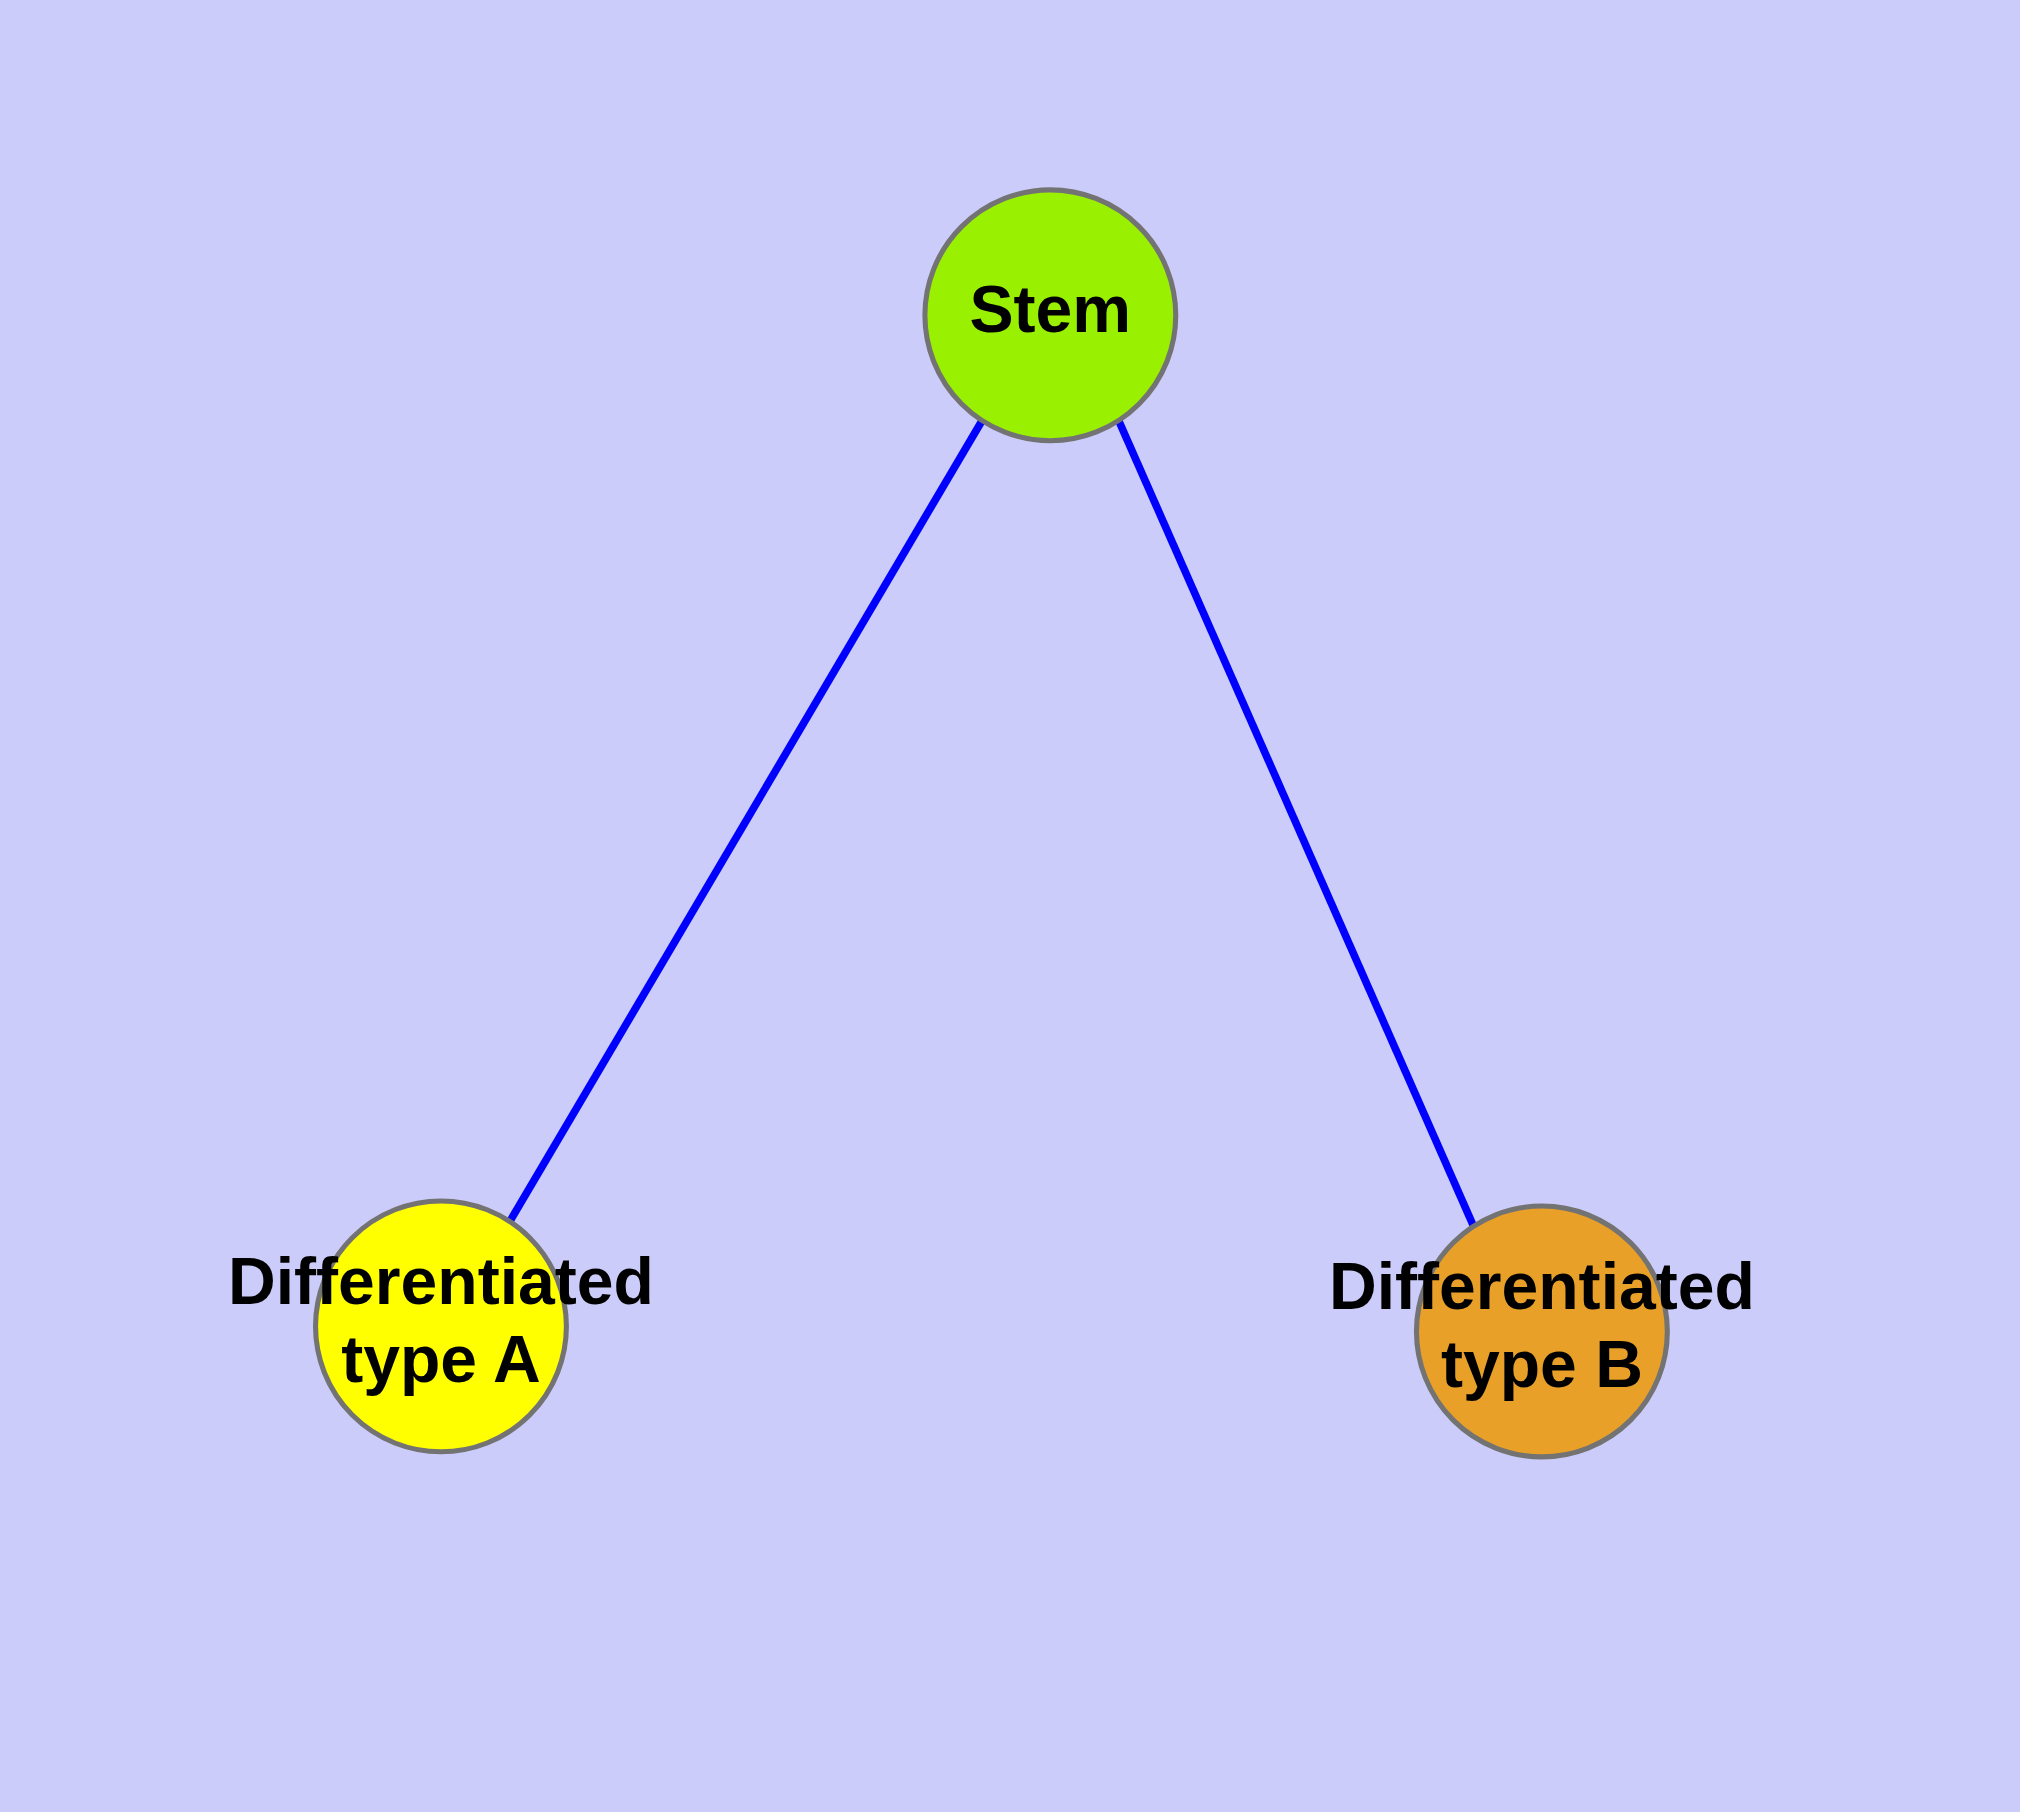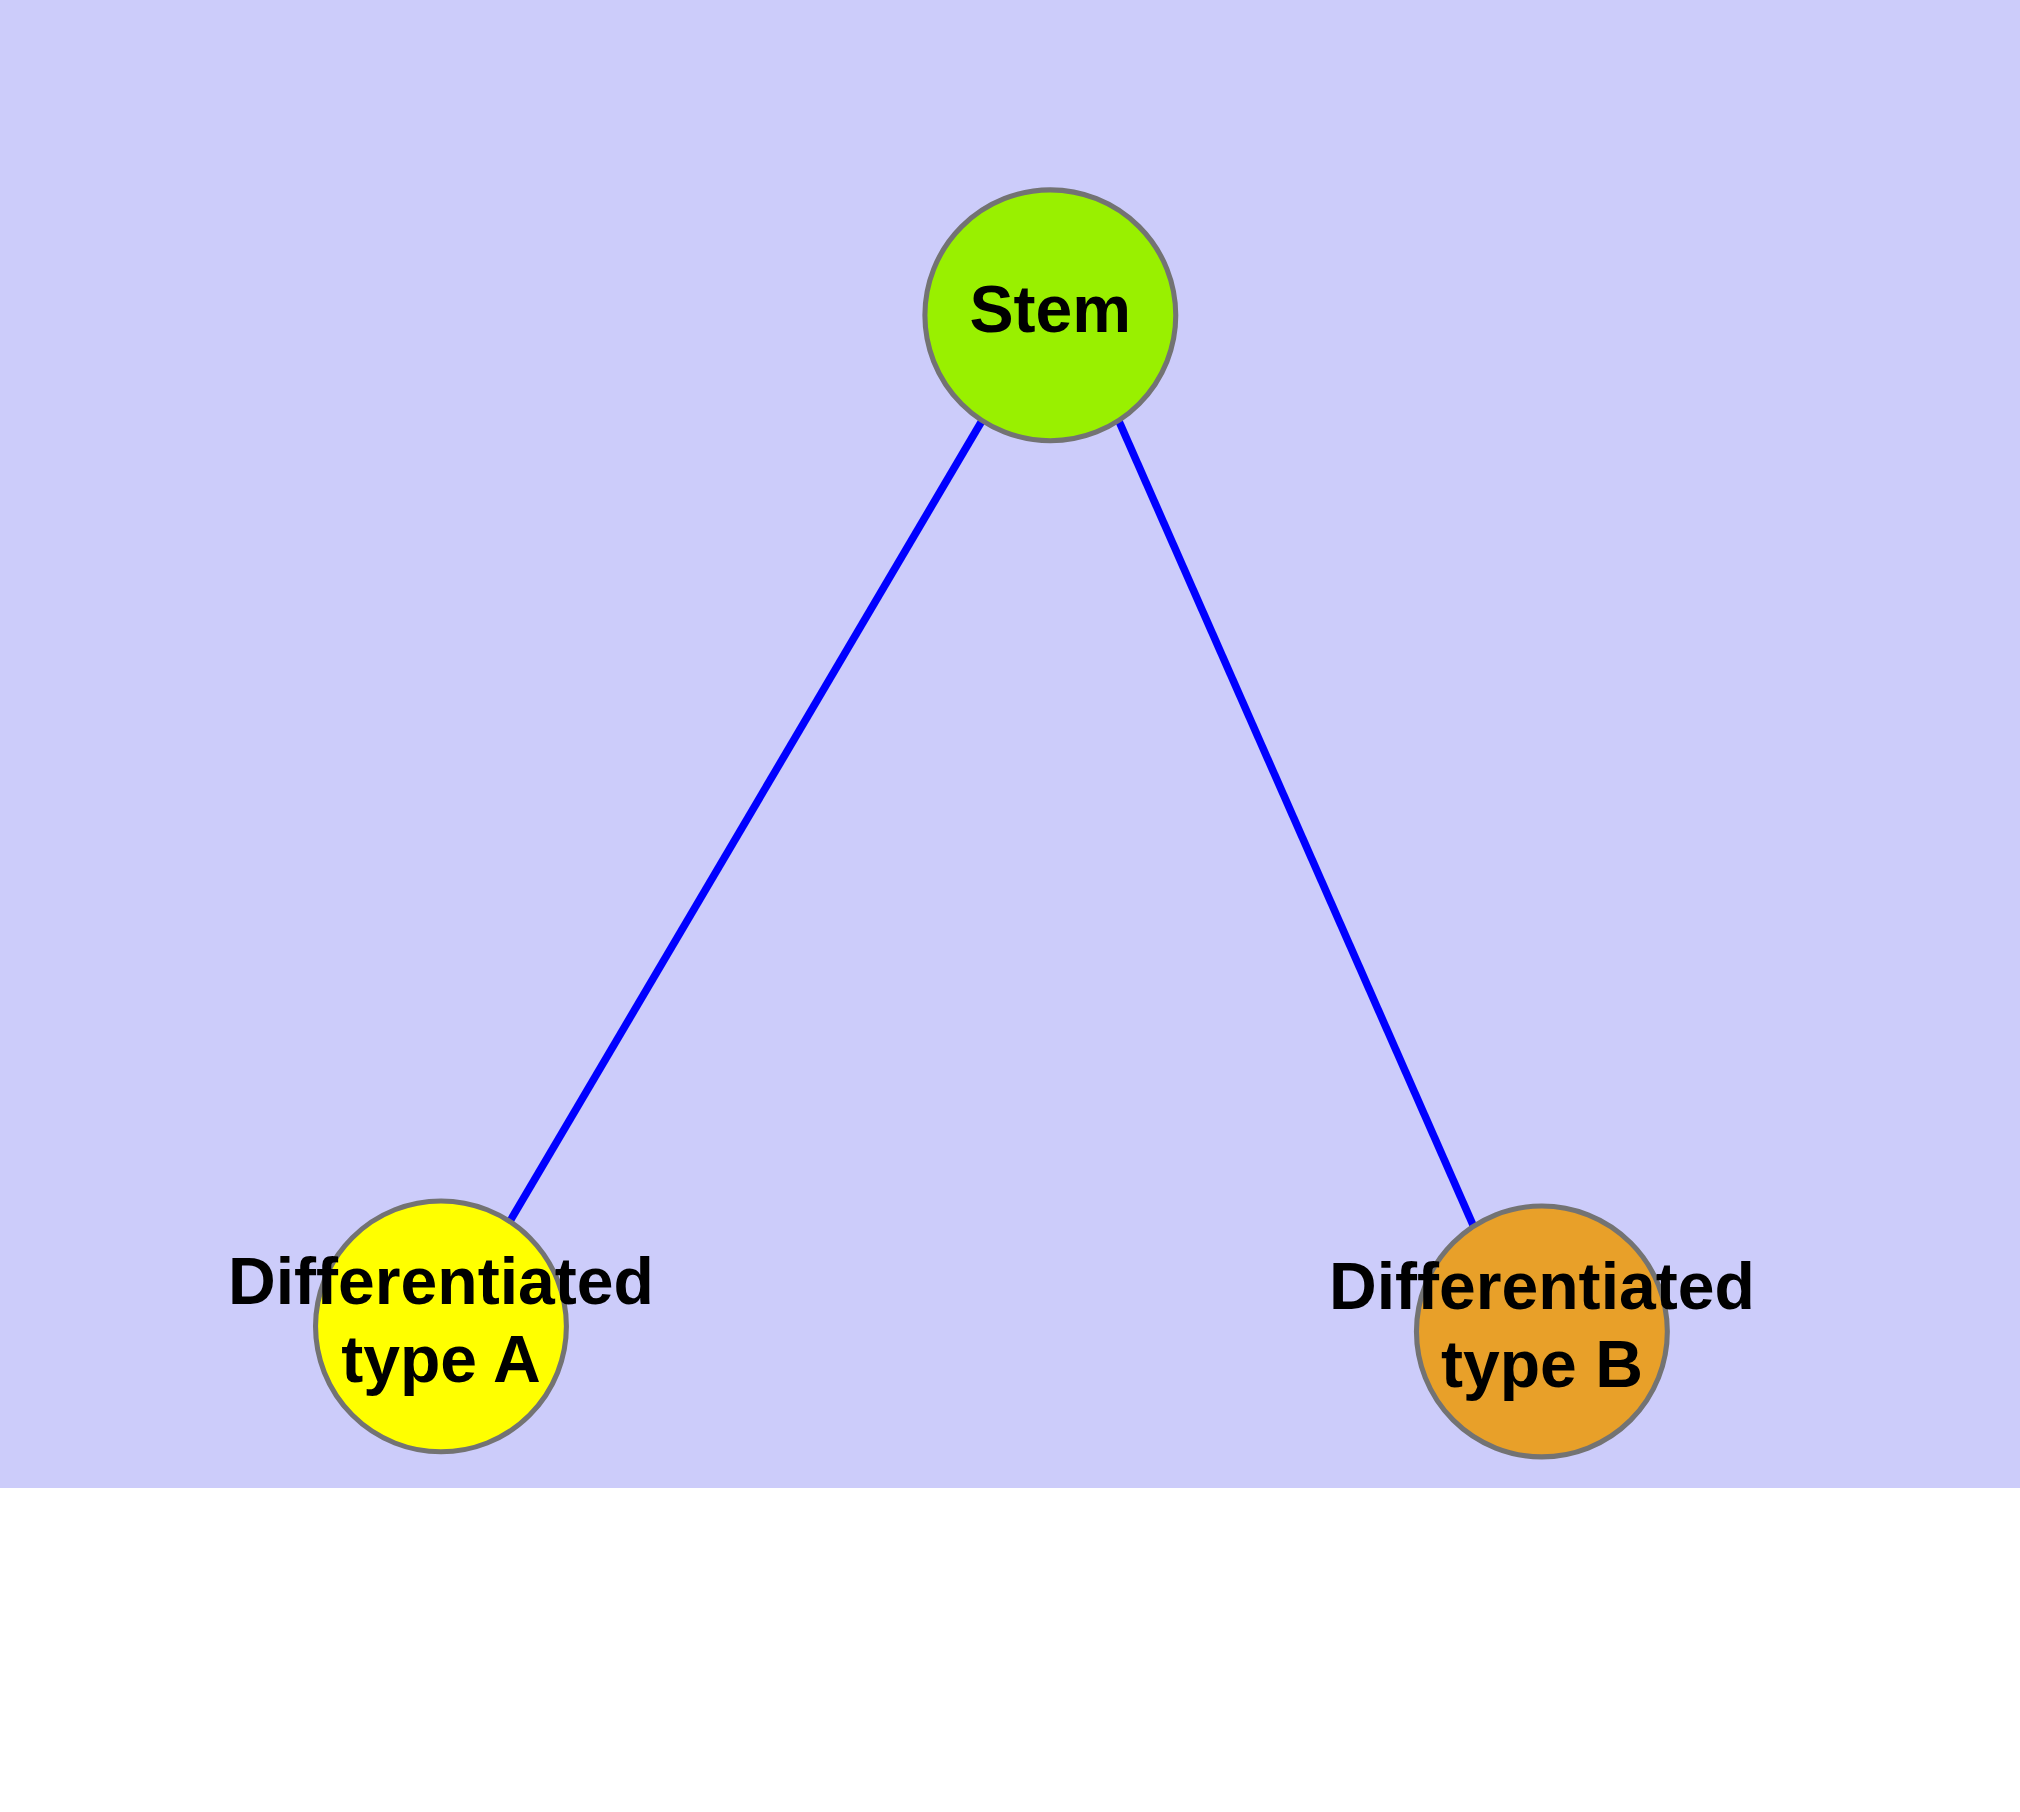--- a/index.html
+++ b/index.html
@@ -3,21 +3,21 @@
 <meta charset="utf-8">
 <style>
   html, body {
     margin: 0;
     padding: 0;
     background: #ffffff;
   }
   #canvas {
     position: relative;
     width: 2021px;
-    height: 1488px;
+    height: 1812px;
     background: #ccccfa;
     overflow: hidden;
     font-family: "Liberation Sans", "DejaVu Sans", sans-serif;
   }
   #graph-svg {
     position: absolute;
     left: 0;
     top: 0;
     width: 2021px;
     height: 1812px;

